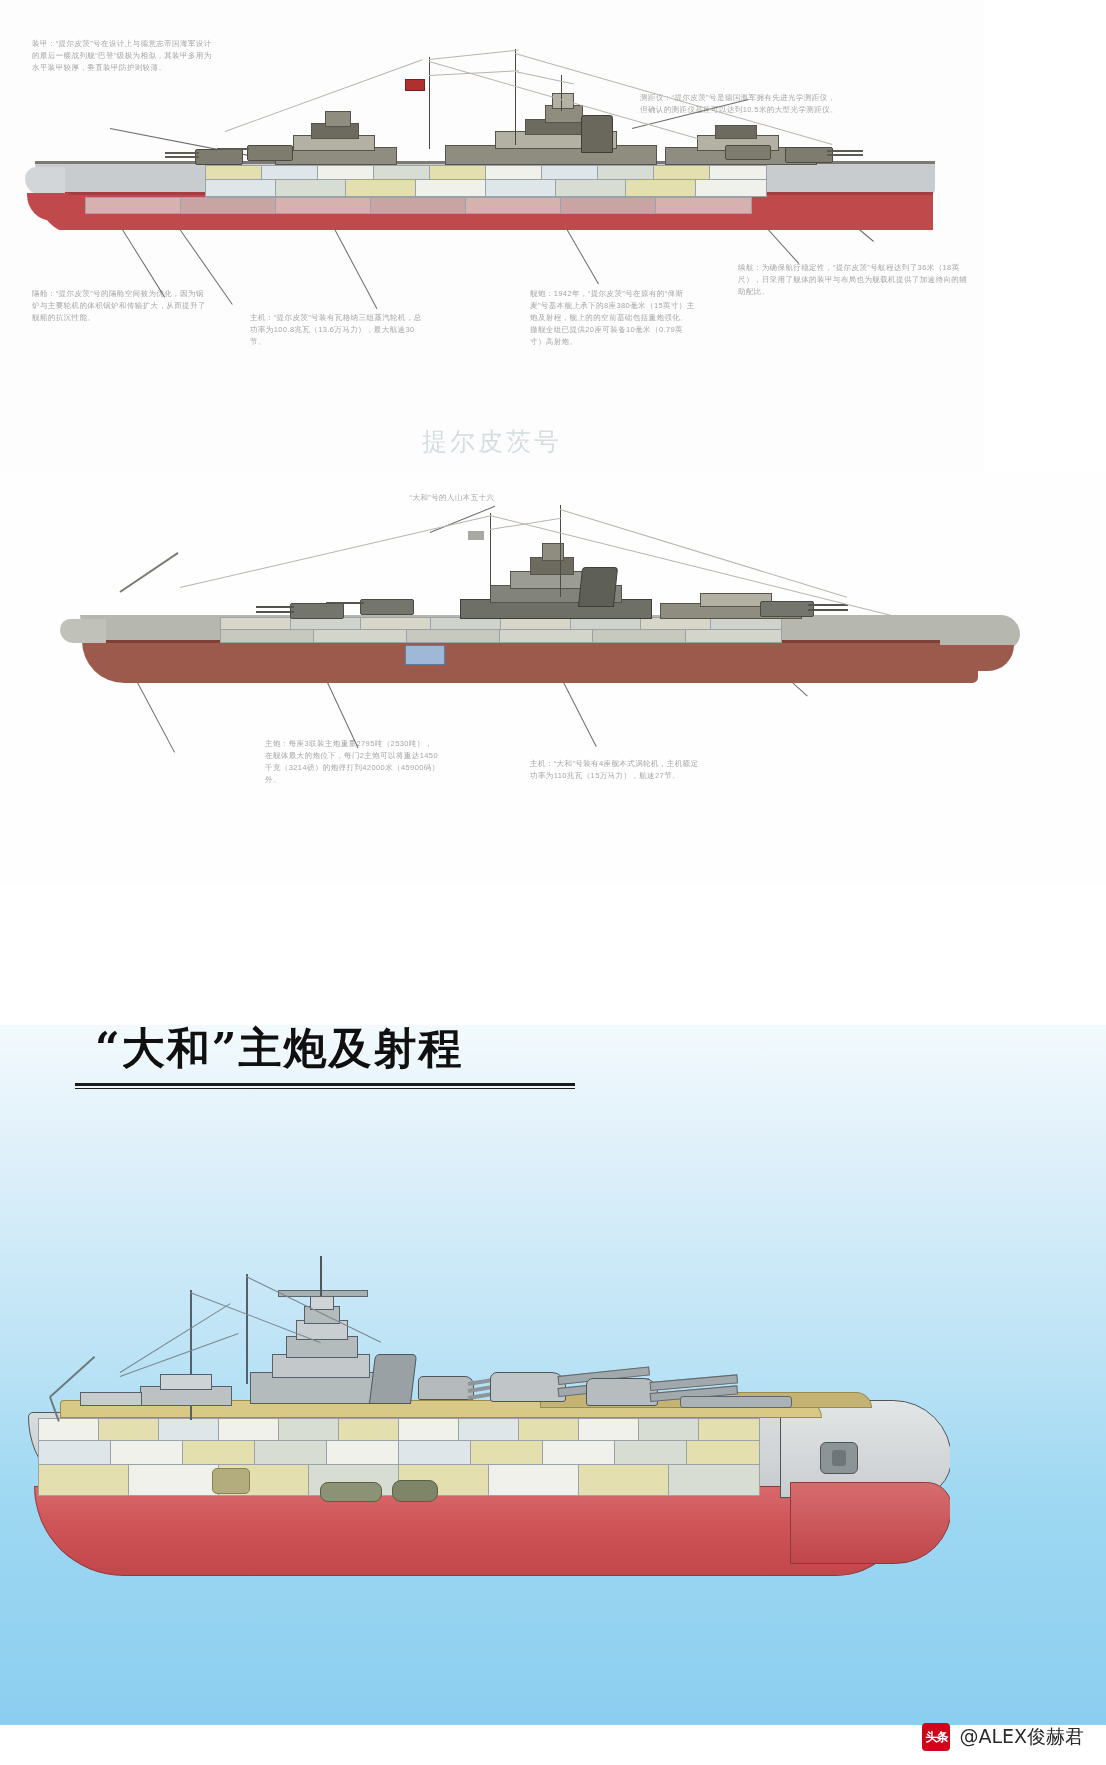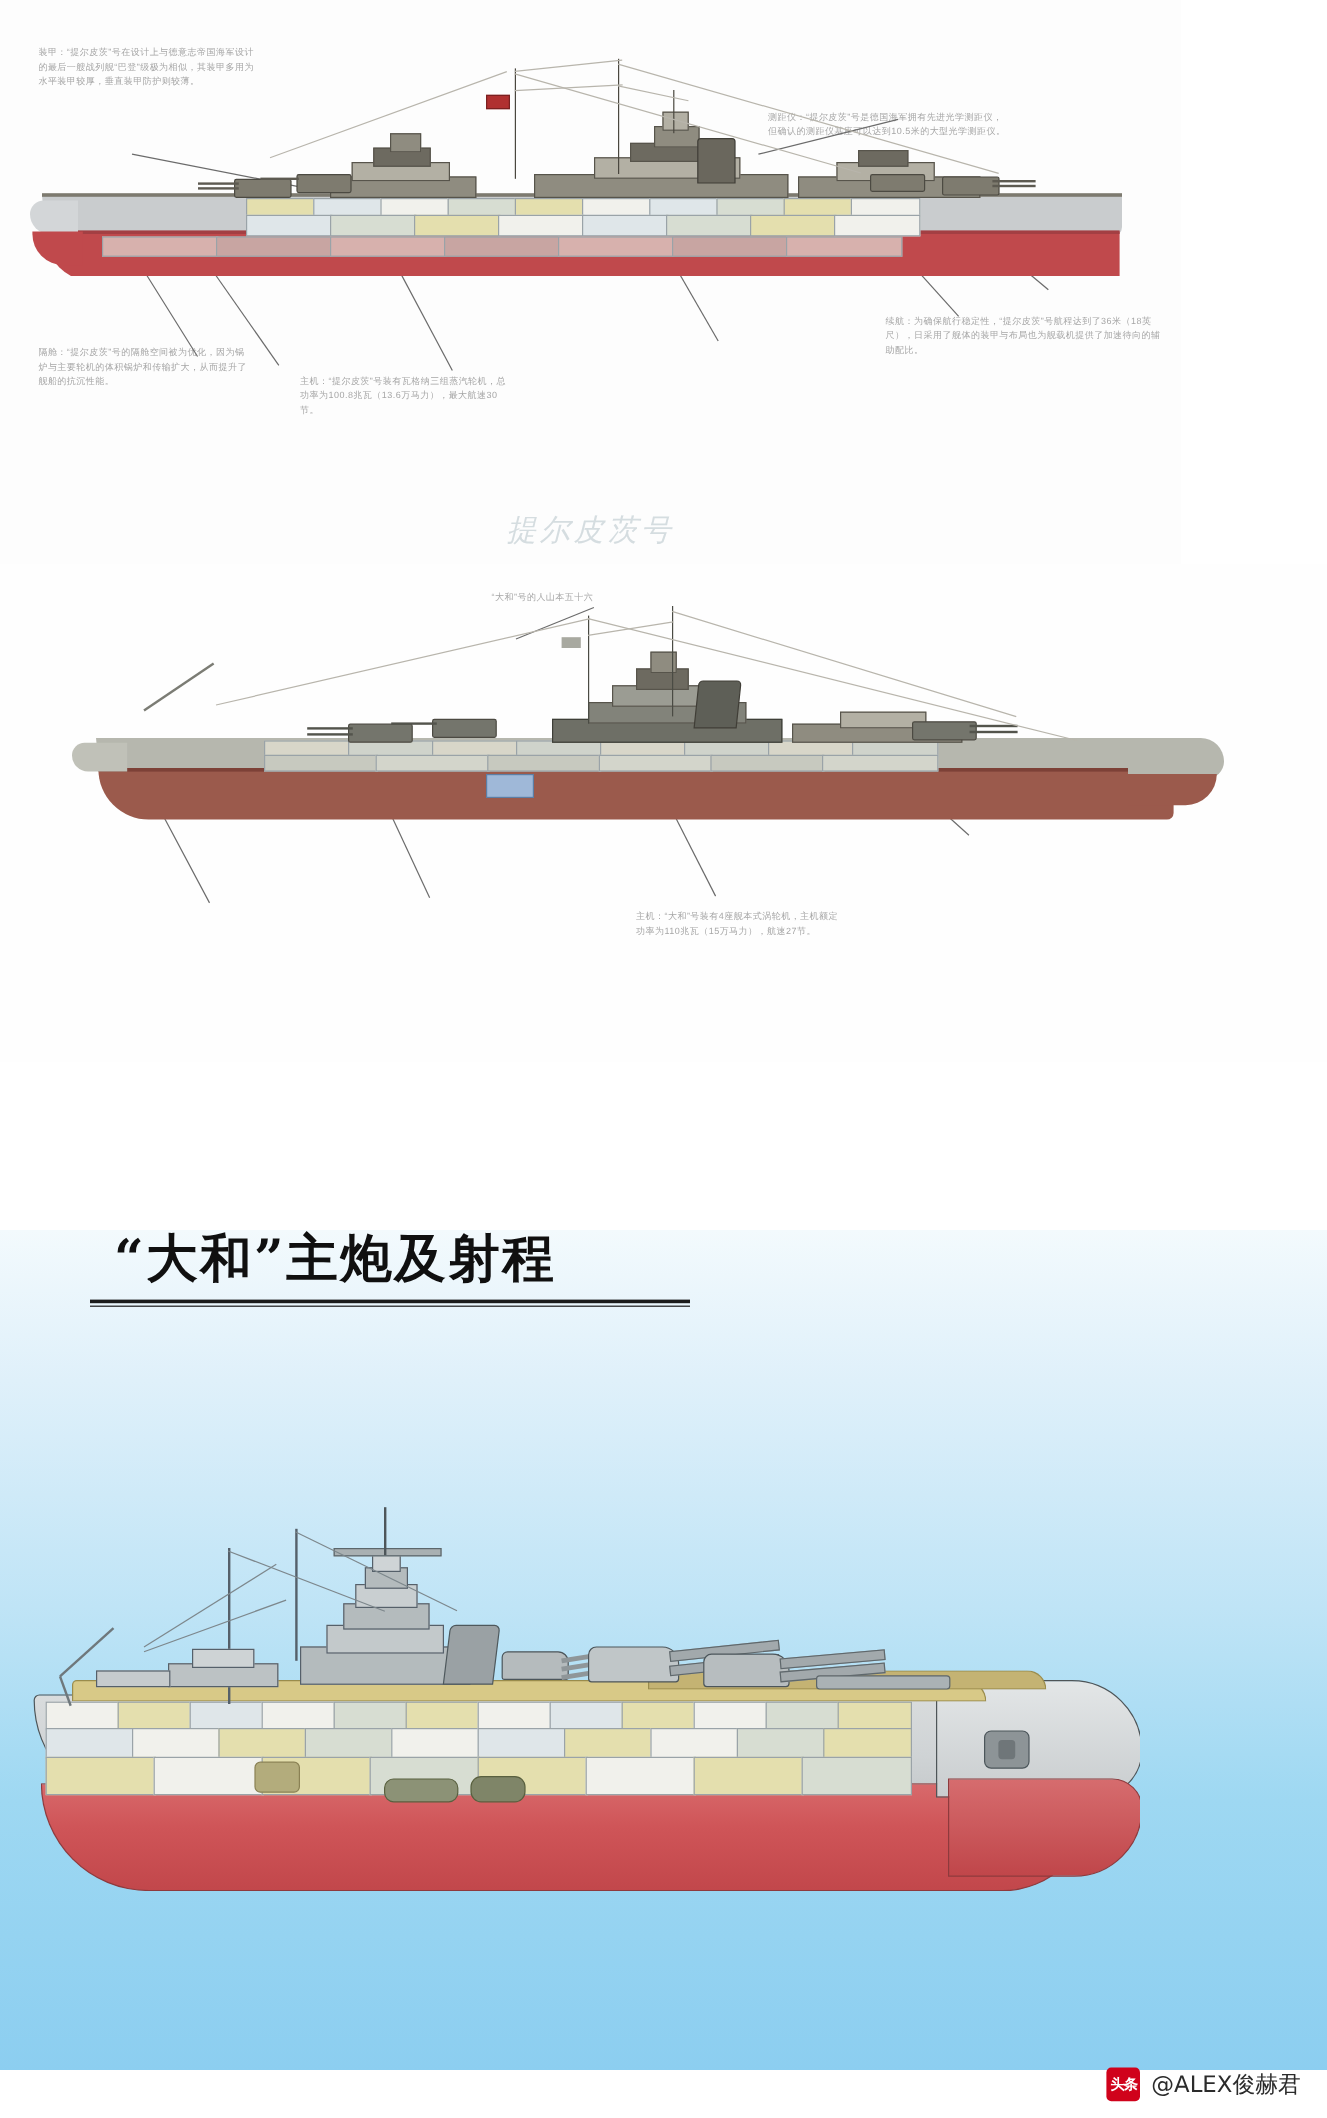--- a/index.html
+++ b/index.html
@@ -10,21 +10,20 @@
     filter:blur(.45px); -webkit-filter:blur(.45px);
   }
 
   
   .sec1{position:absolute;left:0;top:0;width:984px;height:470px;background:#fdfdfd;}
   .sec1 .note{position:absolute;width:180px;}
   .sec1 .watermark{
     position:absolute;left:0;right:0;top:425px;text-align:center;
     font-size:25px;color:#cfd8dc;letter-spacing:3px;font-weight:400;
     opacity:.85;
-    font-style:italic;
   }
 
   
   .shipwrap{position:absolute;overflow:hidden;}
   .deckline{position:absolute;background:#6e6a5e;}
   .sup{position:absolute;background:#8f8c80;border:1px solid #57544b;}
   .sup.d{background:#6d6a60;}
   .sup.l{background:#b3b0a4;}
   .mast{position:absolute;background:#4a473f;width:1px;}
   .wire{position:absolute;background:#b8b5ac;height:1px;transform-origin:left center;}
@@ -82,20 +81,21 @@
 <body>
 
 <div class="page">
 
   <div class="sec1">
 
     <div class="note blurtxt" style="left:32px;top:38px;width:180px;">装甲：“提尔皮茨”号在设计上与德意志帝国海军设计的最后一艘战列舰“巴登”级极为相似，其装甲多用为水平装甲较厚，垂直装甲防护则较薄。</div>
     <div class="note blurtxt" style="left:640px;top:92px;width:200px;">测距仪：“提尔皮茨”号是德国海军拥有先进光学测距仪，但确认的测距仪基座可以达到10.5米的大型光学测距仪。</div>
     <div class="note blurtxt" style="left:32px;top:288px;width:175px;">隔舱：“提尔皮茨”号的隔舱空间被为优化，因为锅炉与主要轮机的体积锅炉和传输扩大，从而提升了舰船的抗沉性能。</div>
     <div class="note blurtxt" style="left:250px;top:312px;width:175px;">主机：“提尔皮茨”号装有瓦格纳三组蒸汽轮机，总功率为100.8兆瓦（13.6万马力），最大航速30节。</div>
+    <div class="note blurtxt" style="left:530px;top:288px;width:165px;">舰炮：1942年，“提尔皮茨”号在原有的“俾斯麦”号基本舰上承下的8座380毫米（15英寸）主炮及射程，舰上的的空前基础包括重炮强化。撤舰全组已提供20座可装备10毫米（0.79英寸）高射炮。</div>
     <div class="note blurtxt" style="left:738px;top:262px;width:235px;">续航：为确保航行稳定性，“提尔皮茨”号航程达到了36米（18英尺），日采用了舰体的装甲与布局也为舰载机提供了加速待向的辅助配比。</div>
 
     <div class="leader" style="left:110px;top:128px;width:150px;transform:rotate(11deg);"></div>
     <div class="leader" style="left:632px;top:128px;width:120px;transform:rotate(-14deg);"></div>
     <div class="leader" style="left:118px;top:222px;width:88px;transform:rotate(58deg);"></div>
     <div class="leader" style="left:175px;top:222px;width:100px;transform:rotate(55deg);"></div>
     <div class="leader" style="left:330px;top:220px;width:100px;transform:rotate(62deg);"></div>
     <div class="leader" style="left:556px;top:210px;width:85px;transform:rotate(60deg);"></div>
     <div class="leader" style="left:742px;top:200px;width:85px;transform:rotate(48deg);"></div>
     <div class="leader" style="left:820px;top:196px;width:70px;transform:rotate(40deg);"></div>
@@ -183,20 +183,21 @@
       <div style="position:absolute;left:380px;top:44px;width:18px;height:10px;background:#b03030;border:1px solid #7a2020;"></div>
     </div>
 
     <div class="watermark" style="top:425px;">提尔皮茨号</div>
   </div>
 
   <div class="sec2">
 
     <div class="blurtxt" style="position:absolute;left:352px;top:22px;width:200px;text-align:center;">“大和”号的人山本五十六</div>
 
+    <div class="blurtxt" style="position:absolute;left:265px;top:268px;width:175px;">主炮：每座3联装主炮重量2795吨（2530吨），在舰体最大的炮位下，每门2主炮可以将重达1450千克（3214磅）的炮弹打到42000米（45900码）外。</div>
     <div class="blurtxt" style="position:absolute;left:530px;top:288px;width:175px;">主机：“大和”号装有4座舰本式涡轮机，主机额定功率为110兆瓦（15万马力），航速27节。</div>
 
     <div class="leader" style="left:130px;top:198px;width:95px;transform:rotate(62deg);"></div>
     <div class="leader" style="left:320px;top:196px;width:90px;transform:rotate(65deg);"></div>
     <div class="leader" style="left:430px;top:62px;width:70px;transform:rotate(-22deg);"></div>
     <div class="leader" style="left:560px;top:205px;width:80px;transform:rotate(63deg);"></div>
     <div class="leader" style="left:748px;top:172px;width:80px;transform:rotate(42deg);"></div>
 
     <div class="shipwrap" style="left:60px;top:25px;width:960px;height:200px;">
 

